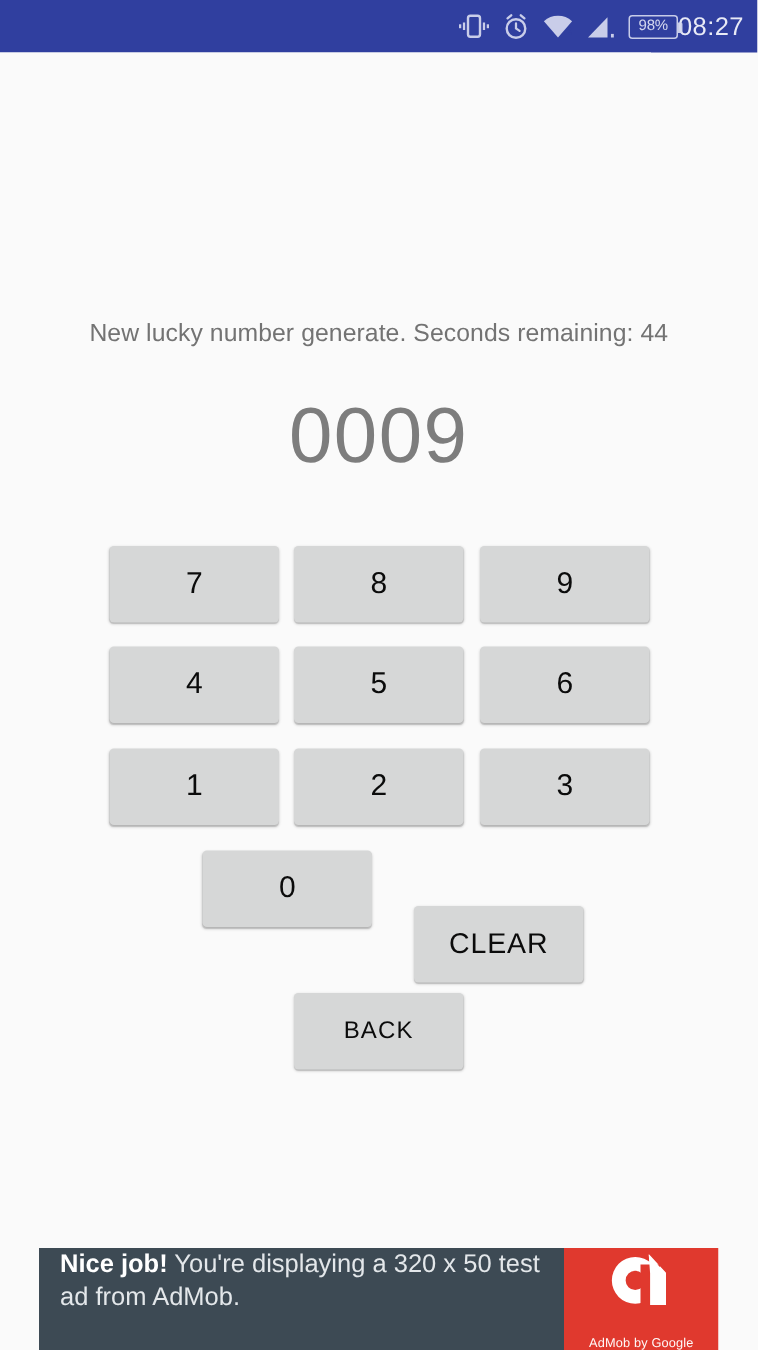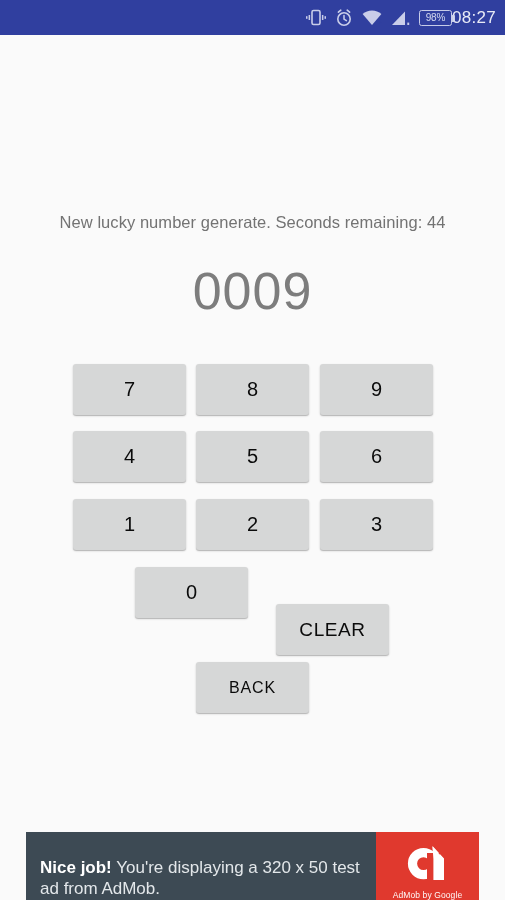--- a/index.html
+++ b/index.html
@@ -140,41 +140,41 @@
     top: 832px;
     width: 453px;
     height: 68px;
     display: flex;
     overflow: hidden;
   }
   #ad-text-pane {
     flex: 1 1 auto;
     background: #3d4a54;
     display: flex;
-    align-items: flex-end;
+    align-items: flex-start;
     padding: 0 14px;
   }
   #ad-copy {
     color: #e3e7ea;
     font-size: 17px;
     line-height: 1.28;
     font-family: "Liberation Sans", sans-serif;
   }
   #ad-copy .lead {
     font-weight: bold;
     color: #ffffff;
   }
   #ad-logo-pane {
     flex: 0 0 103px;
     background: #e0392e;
     position: relative;
     display: flex;
     flex-direction: column;
     align-items: center;
-    justify-content: flex-end;
+    justify-content: space-between;
   }
   #admob-mark { margin-top: 2px; }
   #admob-caption {
     color: #ffffff;
     font-size: 8.5px;
     margin-top: 2px;
     letter-spacing: 0.1px;
     white-space: nowrap;
     opacity: 0.97;
   }

